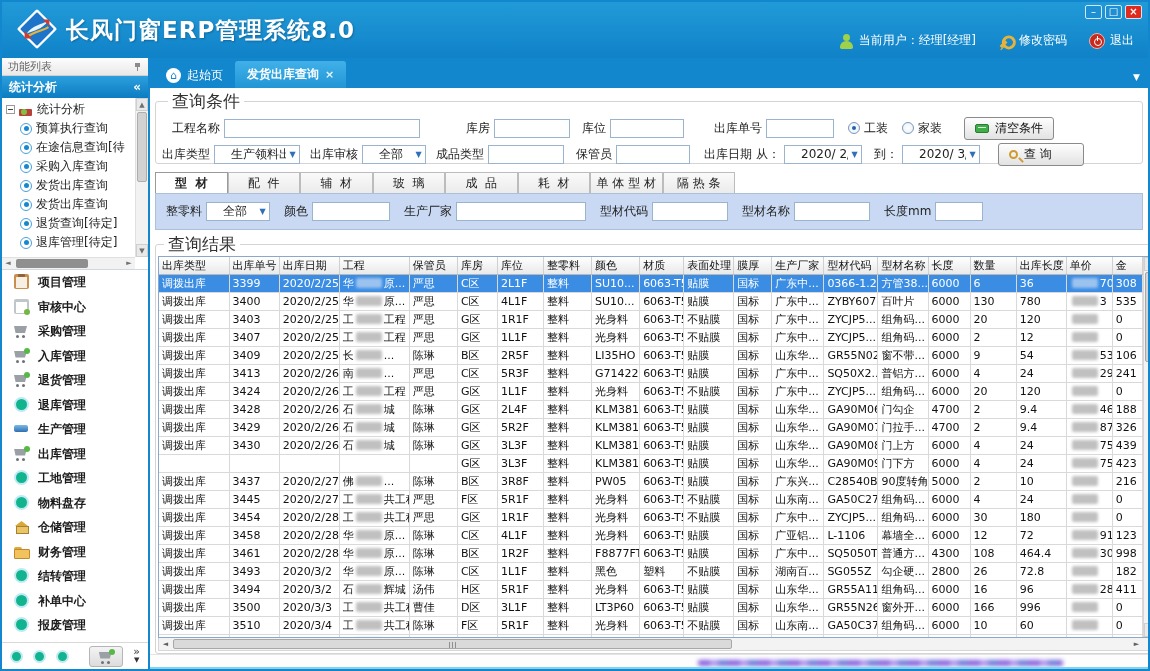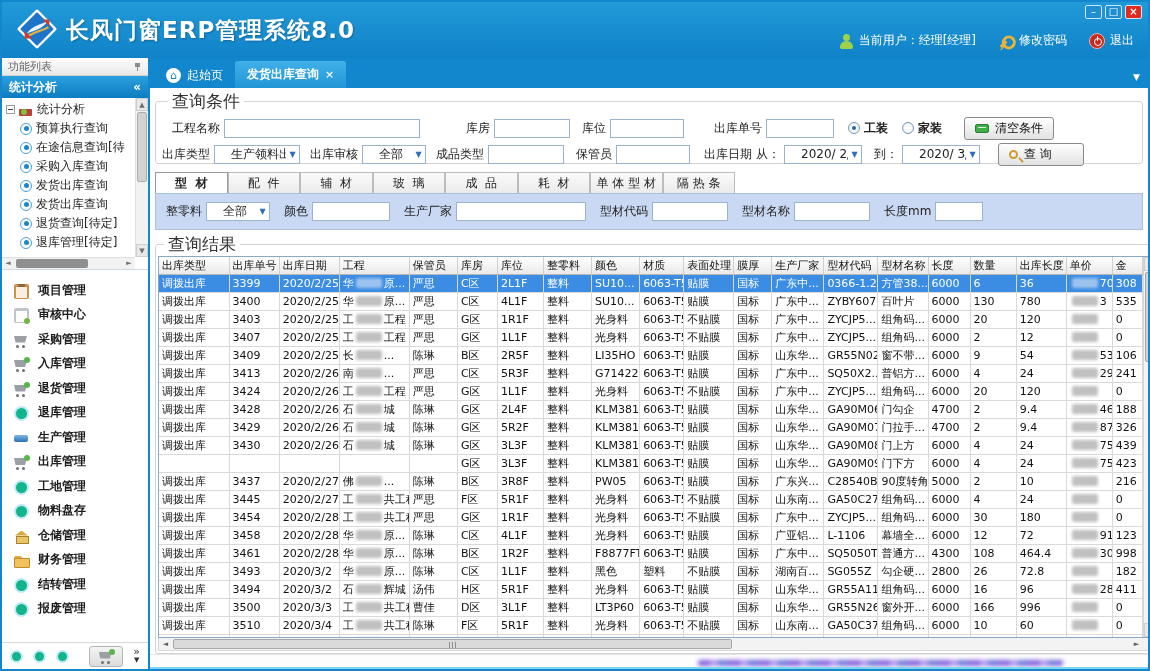--- a/index.html
+++ b/index.html
@@ -50,21 +50,21 @@
   .tree-vscroll { position:absolute; right:0; top:0; width:13px; bottom:12px; background:#f2f2f2; border-left:1px solid #e0e0e0; }
   .tree-vscroll .arr { height:13px; font-size:7px; color:#707070; text-align:center; line-height:13px; background:#e9e9e9; border:1px solid #cfcfcf; }
   .tree-vscroll .dn { position:absolute; bottom:0; left:0; right:0; }
   .tree-vscroll .thumb { position:absolute; top:14px; left:1px; right:1px; height:70px; background:#d2d2d2; border:1px solid #aeaeae; border-radius:2px; }
   .tree-hscroll { position:absolute; left:0; right:13px; bottom:0; height:12px; background:#f2f2f2; border-top:1px solid #e0e0e0; }
   .tree-hscroll .arr { position:absolute; top:0; width:12px; height:11px; font-size:7px; color:#707070; text-align:center; line-height:11px; }
   .tree-hscroll .ar { right:0; }
   .tree-hscroll .thumb { position:absolute; left:14px; top:1px; width:72px; height:9px; background:#8f8f8f; border-radius:2px; }
 
   .menu { flex:1; overflow:hidden; padding-top:4px; }
-  .menu-item { height:24.5px; display:flex; align-items:flex-end; gap:9px; padding-left:12px; font-size:12px; font-weight:bold; color:#1c1c1c; cursor:default; }
+  .menu-item { height:24.5px; display:flex; align-items:flex-start; gap:9px; padding-left:12px; font-size:12px; font-weight:bold; color:#1c1c1c; cursor:default; }
   .mi { width:15px; height:15px; position:relative; flex:0 0 auto; }
   .icon-circle { border-radius:50%; background:#12b48e; border:2px solid #bfe9f5; }
   .icon-clipboard { background:#c98f4e; border-radius:2px; }
   .icon-clipboard::before { content:""; position:absolute; left:2px; top:3px; right:2px; bottom:1px; background:#f7efe2; }
   .icon-clipboard::after { content:""; position:absolute; left:4px; top:0; width:7px; height:3px; background:#8f6436; border-radius:1px; }
   .icon-clipboard2 { background:#bfc7cd; border-radius:2px; }
   .icon-clipboard2::before { content:""; position:absolute; left:2px; top:3px; right:2px; bottom:1px; background:#fff; }
   .icon-clipboard2::after { content:""; position:absolute; right:-1px; bottom:-1px; width:6px; height:6px; background:#74b843; border-radius:50%; }
   .icon-cart::before { content:""; position:absolute; left:0; top:3px; width:13px; height:7px; background:#9aa0a6; clip-path:polygon(0 0,100% 0,85% 100%,12% 100%); }
   .icon-cart::after { content:""; position:absolute; left:2px; bottom:0; width:3px; height:3px; border-radius:50%; background:#6f7377; box-shadow:6px 0 0 #6f7377; }
@@ -95,21 +95,21 @@
   legend { font-size:17px; color:#333; padding:0 4px; margin-left:6px; }
 
   
   .query-fs { flex:0 0 auto; height:74px; padding:2px 6px 4px 6px; }
   .qrow { display:flex; align-items:center; height:26px; font-size:12px; color:#222; }
   .qlabel { margin:0 4px 0 10px; white-space:nowrap; }
   .tbox { height:19px; border:1px solid #99b4cc; background:#fff; font-size:12px; padding:0 3px; font-family:inherit; }
   .combo { height:19px; border:1px solid #99b4cc; background:#fff; display:flex; align-items:center; font-size:12px; padding-left:16px; position:relative; }
   .combo .cv { flex:1; white-space:nowrap; overflow:hidden; }
   .combo .ca { width:13px; color:#2f71b8; font-size:8px; text-align:center; flex:0 0 auto; }
-  .radio { display:flex; align-items:center; gap:4px; margin-left:14px;font-weight:bold; }
+  .radio { display:flex; align-items:center; gap:4px; margin-left:14px; }
   .rdot { width:12px; height:12px; border-radius:50%; border:1px solid #7a99b8; background:radial-gradient(#fff,#e8eef5); position:relative; }
   .rdot.on::before { content:""; position:absolute; left:3px; top:3px; width:4px; height:4px; border-radius:50%; background:#1f64b4; }
   .btn { height:23px; background:linear-gradient(#fefefe,#e2e2e2); border:1px solid #8a8a8a; border-radius:3px; font-size:12px; color:#111; display:flex; align-items:center; gap:6px; padding:0 10px; font-family:inherit; }
   .ic-clear { width:14px; height:9px; background:#3fae49; border:1px solid #2a7c33; border-radius:2px; position:relative; }
   .ic-clear::before { content:""; position:absolute; left:2px; top:2px; right:2px; height:1px; background:#d9f2db; }
   .ic-mag { width:9px; height:9px; border:2px solid #cf9a2e; border-radius:50%; position:relative; }
   .ic-mag::after { content:""; position:absolute; left:7px; top:7px; width:6px; height:2px; background:#cf9a2e; transform:rotate(45deg); }
 
   
   .mat-tabs { display:flex; flex:0 0 auto; height:21px; margin-top:8px; }
@@ -293,20 +293,24 @@
             <span class="mi icon-warehouse"></span>
             <span>仓储管理</span>
           </div>
           <div class="menu-item">
             <span class="mi icon-folder"></span>
             <span>财务管理</span>
           </div>
           <div class="menu-item">
             <span class="mi icon-circle"></span>
             <span>结转管理</span>
+          </div>
+          <div class="menu-item">
+            <span class="mi icon-circle"></span>
+            <span>补单中心</span>
           </div>
           <div class="menu-item">
             <span class="mi icon-circle"></span>
             <span>报废管理</span>
           </div>
         </div>
       <div class="sidebar-bottom">
         <span class="sb-dot"></span>
         <span class="sb-dot"></span>
         <span class="sb-dot"></span>

